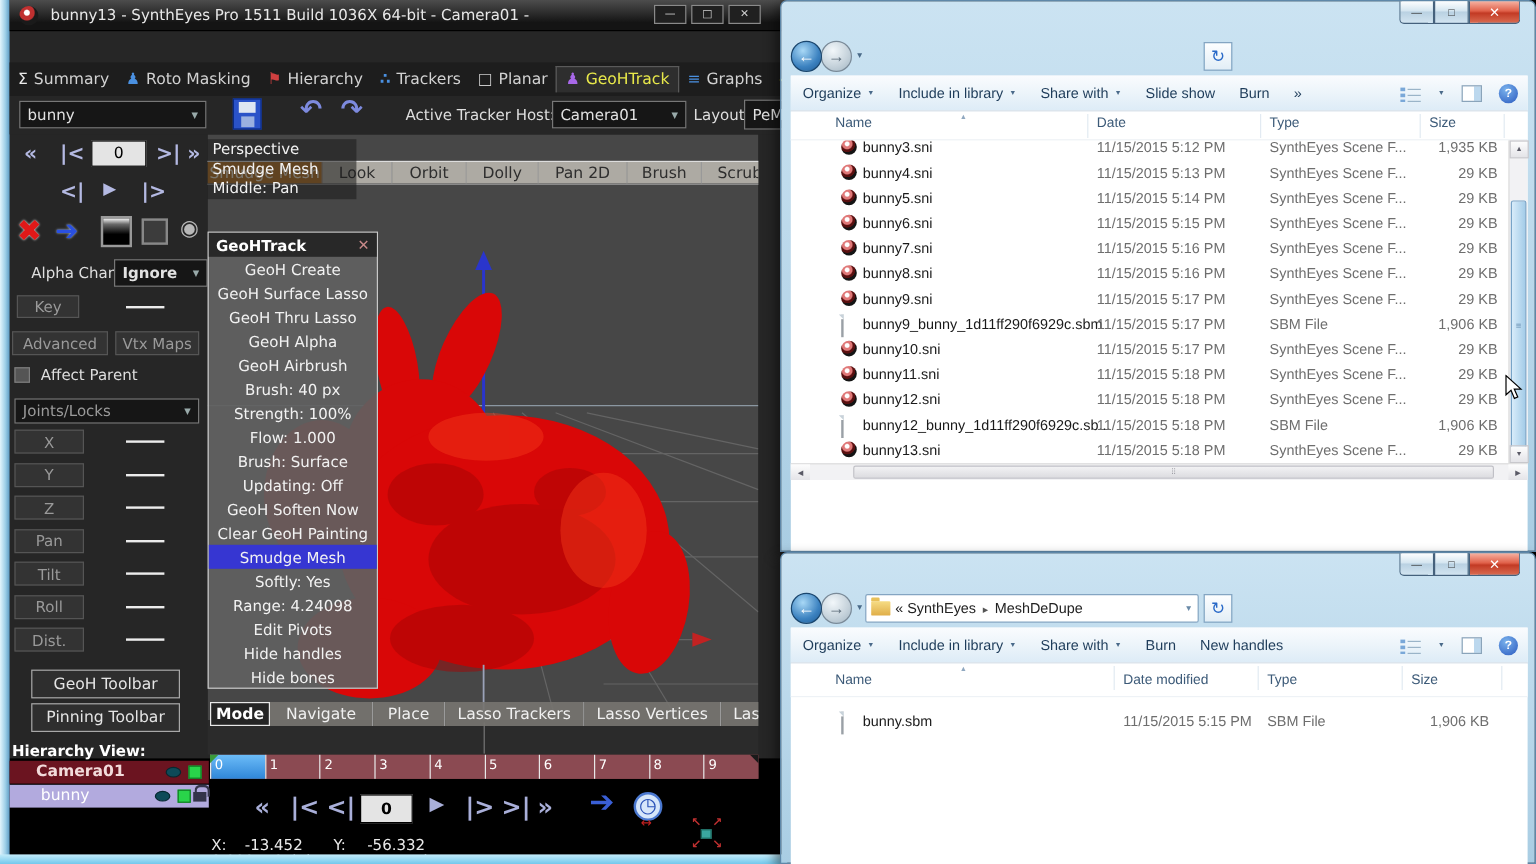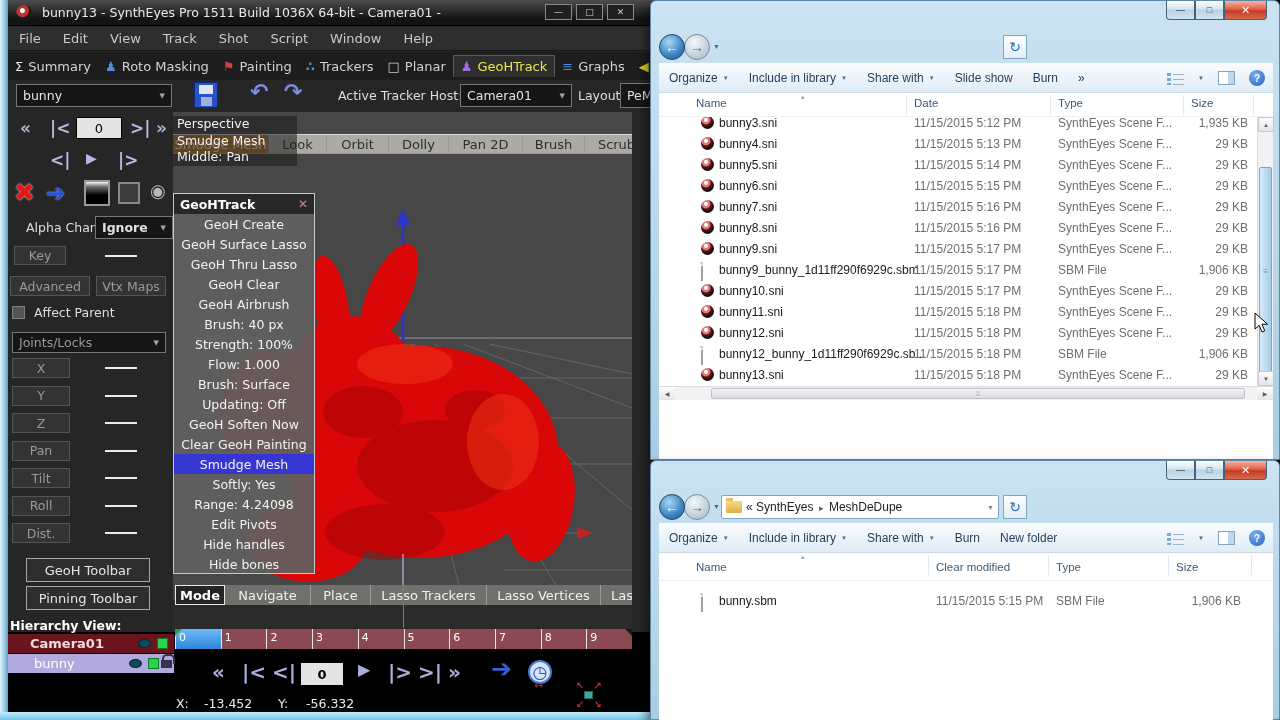--- a/index.html
+++ b/index.html
@@ -227,42 +227,32 @@
   <div class="abs se-titlebar">
     <span class="abs se-app-icon"></span>
     <span class="abs se-title-text">bunny13 - SynthEyes Pro 1511 Build 1036X 64-bit - Camera01 -</span>
     <span class="abs se-winbtns">
       <span class="se-wb">—</span>
       <span class="se-wb">□</span>
       <span class="se-wb">✕</span>
     </span>
   </div>
 
-  <div class="abs se-menubar" id="se-menus">
-      <span class="se-menu">File</span>
-      <span class="se-menu">Edit</span>
-      <span class="se-menu">View</span>
-      <span class="se-menu">Track</span>
-      <span class="se-menu">Shot</span>
-      <span class="se-menu">Script</span>
-      <span class="se-menu">Window</span>
-      <span class="se-menu">Help</span>
-    </div>
   <div class="abs se-tabbar" id="se-tabs">
       <div class="se-tab">
         <span class="se-tab-icon ic-sigma-icon">Σ</span>
         <span>Summary</span>
       </div>
       <div class="se-tab">
         <span class="se-tab-icon ic-roto-person-icon">♟</span>
         <span>Roto Masking</span>
       </div>
       <div class="se-tab">
         <span class="se-tab-icon ic-flag-icon">⚑</span>
-        <span>Painting</span>
+        <span>Hierarchy</span>
       </div>
       <div class="se-tab">
         <span class="se-tab-icon ic-paw-icon">∴</span>
         <span>Trackers</span>
       </div>
       <div class="se-tab">
         <span class="se-tab-icon ic-planar-icon">□</span>
         <span>Planar</span>
       </div>
       <div class="se-tab active">
@@ -439,21 +429,21 @@
 
   <div id="geoh-panel" class="abs">
     <div class="geoh-title">
       <span>GeoHTrack</span>
       <span class="geoh-close">✕</span>
     </div>
     <div id="geoh-items">
         <div class="geoh-item">GeoH Create</div>
         <div class="geoh-item">GeoH Surface Lasso</div>
         <div class="geoh-item">GeoH Thru Lasso</div>
-        <div class="geoh-item">GeoH Clear</div>
+        <div class="geoh-item">GeoH Alpha</div>
         <div class="geoh-item">GeoH Airbrush</div>
         <div class="geoh-item">Brush: 40 px</div>
         <div class="geoh-item">Strength: 100%</div>
         <div class="geoh-item">Flow: 1.000</div>
         <div class="geoh-item">Brush: Surface</div>
         <div class="geoh-item">Updating: Off</div>
         <div class="geoh-item">GeoH Soften Now</div>
         <div class="geoh-item">Clear GeoH Painting</div>
         <div class="geoh-item selected">Smudge Mesh</div>
         <div class="geoh-item">Softly: Yes</div>
@@ -685,33 +675,33 @@
           <span class="tb-caret">▼</span>
         </span>
         <span class="tb-item">
           <span>Share with</span>
           <span class="tb-caret">▼</span>
         </span>
         <span class="tb-item">
           <span>Burn</span>
         </span>
         <span class="tb-item">
-          <span>New folder</span>
+          <span>New handles</span>
         </span>
       </div>
     <div class="cmd-icons">
       <span class="view-icon" style="order:1"></span>
       <span class="tb-caret" style="order:2">▼</span>
       <span class="pane-icon" style="order:3"></span>
       <span class="help-icon" style="order:4">?</span>
     </div>
     <div class="hdr-row" style="height:28px">
       <span class="sort-glyph" style="left:142px">▴</span>
       <span class="hdr" style="left:37px;top:8px">Name</span>
-      <span class="hdr" style="left:277px;top:8px">Clear modified</span>
+      <span class="hdr" style="left:277px;top:8px">Date modified</span>
       <span class="hdr" style="left:397px;top:8px">Type</span>
       <span class="hdr" style="left:517px;top:8px">Size</span>
       <span class="hdr-sep" style="left:269px"></span>
         <span class="hdr-sep" style="left:389px"></span>
       <span class="hdr-sep" style="left:509px"></span>
         <span class="hdr-sep" style="left:592px"></span>
     </div>
     <div class="files" id="ex2-files" style="top:64px;height:130px">
         <div class="file-row" style="top:4px"><span class="ficon icon-sbm"></span><span class="fname">bunny.sbm</span><span class="fmeta" style="left:277px">11/15/2015 5:15 PM</span><span class="fmeta" style="left:397px">SBM File</span><span class="fmeta fsize" style="left:492px">1,906 KB</span></div>
       </div>

